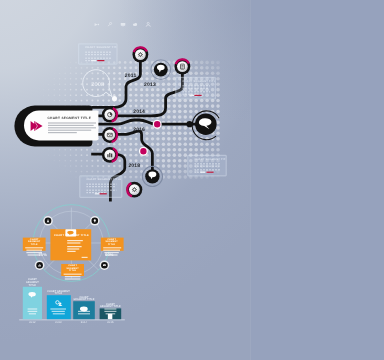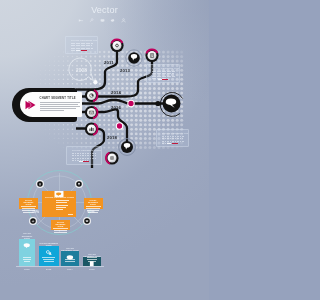--- a/index.html
+++ b/index.html
@@ -848,21 +848,20 @@
         <circle cx="149.8" cy="147.6" r="1.50" fill="#fff" opacity="0.5"></circle>
         <circle cx="154.4" cy="147.6" r="1.50" fill="#fff" opacity="0.5"></circle>
         <circle cx="159.0" cy="147.6" r="1.50" fill="#fff" opacity="0.5"></circle>
         <circle cx="163.5" cy="147.6" r="1.50" fill="#fff" opacity="0.5"></circle>
         <circle cx="168.1" cy="147.6" r="1.50" fill="#fff" opacity="0.5"></circle>
         <circle cx="172.6" cy="147.6" r="1.50" fill="#fff" opacity="0.5"></circle>
         <circle cx="177.2" cy="147.6" r="1.50" fill="#fff" opacity="0.5"></circle>
         <circle cx="181.7" cy="147.6" r="1.50" fill="#fff" opacity="0.5"></circle>
       </g>
   </svg>
-  <div class="ptitle">Vector</div>
   <div class="iconrow">
     <span class="hico">
         <svg viewBox="0 0 12 12">
           <path d="M2 3.2 L8 6 L2 8.8 Z" fill="#e9edf3"></path>
           <circle cx="9.6" cy="6" r="1.5" fill="#e9edf3"></circle>
         </svg>
       </span>
     <span class="hico">
         <svg viewBox="0 0 12 12">
           <circle cx="7.6" cy="3.6" r="2.1" fill="none" stroke="#e9edf3" stroke-width="1.3"></circle>

